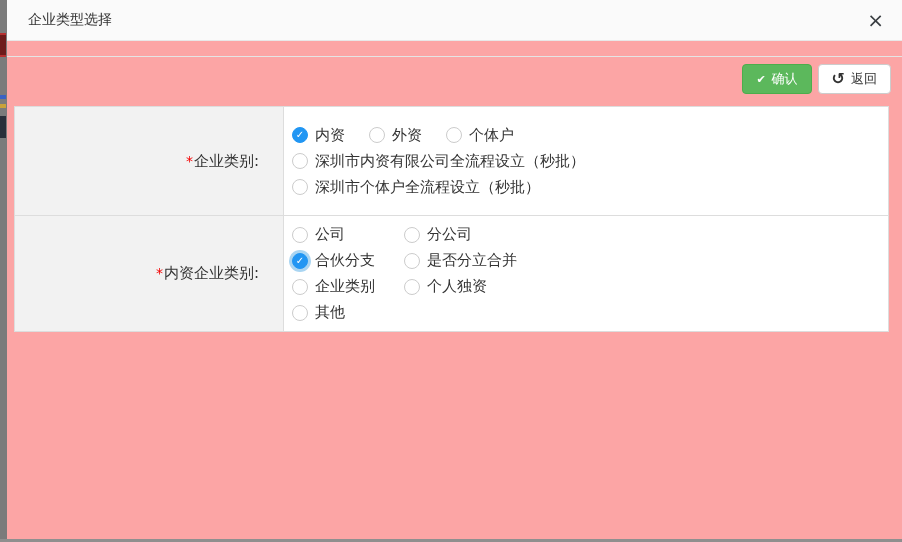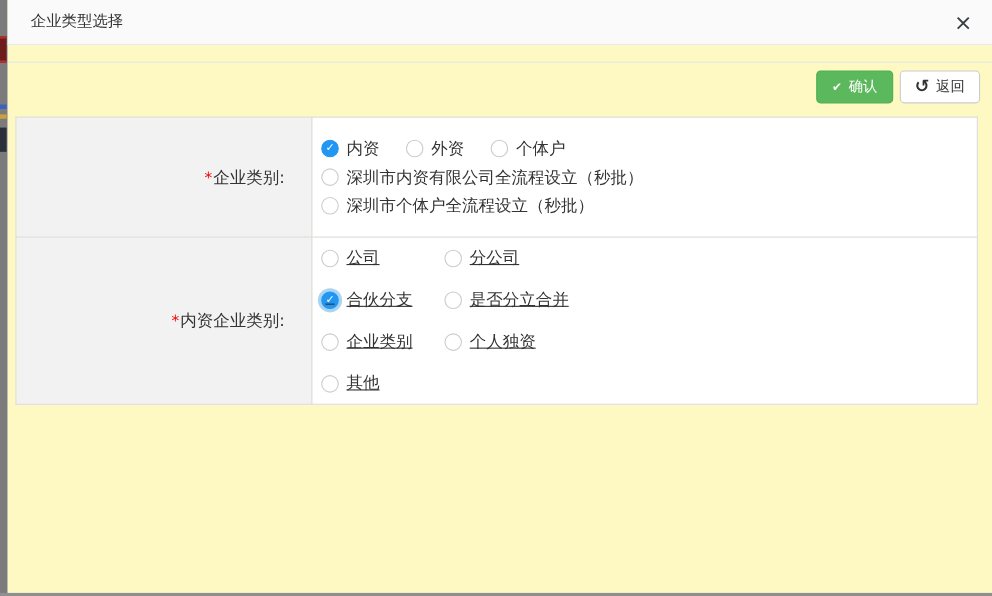--- a/index.html
+++ b/index.html
@@ -10,21 +10,21 @@
   }
   
   .page-edge { position: absolute; left: 0; top: 0; width: 7px; height: 542px; background: #7b7b7b; z-index: 0; }
   .speck { position: absolute; left: 0; width: 6px; }
   .speck-red { top: 33px; height: 24px; background: #6e1b1b; border-top: 2px solid #b53030; border-bottom: 2px solid #b53030; }
   .speck-blue { top: 95px; height: 4px; background: #3a62c4; }
   .speck-yellow { top: 104px; height: 4px; background: #c9a23a; }
   .speck-dark { top: 116px; height: 22px; background: #2a2f3a; }
   .bottom-edge { position: absolute; left: 0; bottom: 0; width: 902px; height: 3px; background: #8f8f8f; z-index: 5; }
 
-  .modal { position: absolute; left: 7px; top: 0; width: 895px; height: 539px; background: #fef9c3; z-index: 1; }
+  .modal { position: absolute; left: 7px; top: 0; width: 895px; height: 539px; background: #fca5a5; z-index: 1; }
 
   .modal-header {
     height: 41px; background: #fafafa; border-bottom: 1px solid #e8e8e8;
     display: flex; align-items: center; padding: 0 18px 0 21px;
   }
   .modal-title { font-size: 14px; color: #333; }
   .close { margin-left: auto; font-size: 20px; color: #383d41; cursor: pointer; line-height: 1; }
 
   .body-divider { border-top: 1px solid #e5e5e5; margin-top: 15px; }
 
@@ -61,21 +61,21 @@
     width: 16px; height: 16px; border-radius: 50%; border: 1px solid #ccc; background: #fff;
     display: inline-flex; align-items: center; justify-content: center;
     margin-right: 7px; flex: none;
   }
   .opt.checked .ico { background: #2196f3; border-color: #2196f3; }
   .opt .tick { display: none; color: #fff; font-size: 10px; font-weight: bold; line-height: 1; }
   .opt.checked .tick { display: block; }
   .opt.focused .ico { box-shadow: 0 0 0 3px #a9d5f2; }
   .opt-gap { margin-right: 24px; }
 
-  .grid-2col { display: grid; grid-template-columns: 112px auto; row-gap: 17px; justify-content: start; text-decoration: underline; }
+  .grid-2col { display: grid; grid-template-columns: 112px auto; row-gap: 5px; justify-content: start; }
   .grid-2col .opt { min-height: 21px; }
 </style>
 </head>
 <body>
 
 <div class="page-edge">
   <div class="speck speck-red"></div>
   <div class="speck speck-blue"></div>
   <div class="speck speck-yellow"></div>
   <div class="speck speck-dark"></div>

